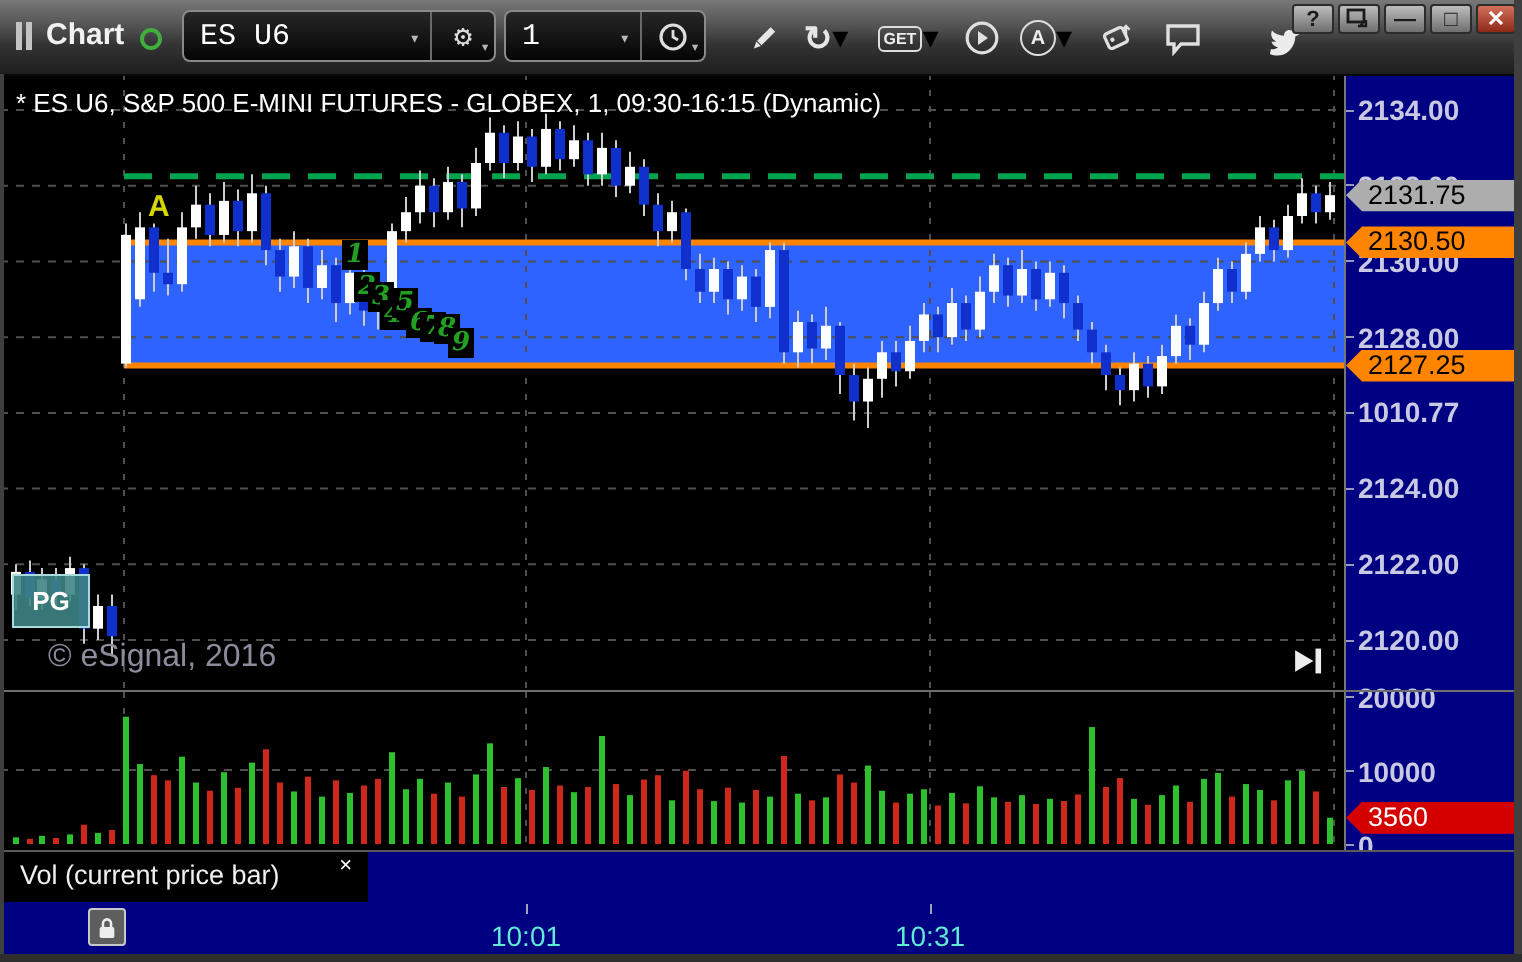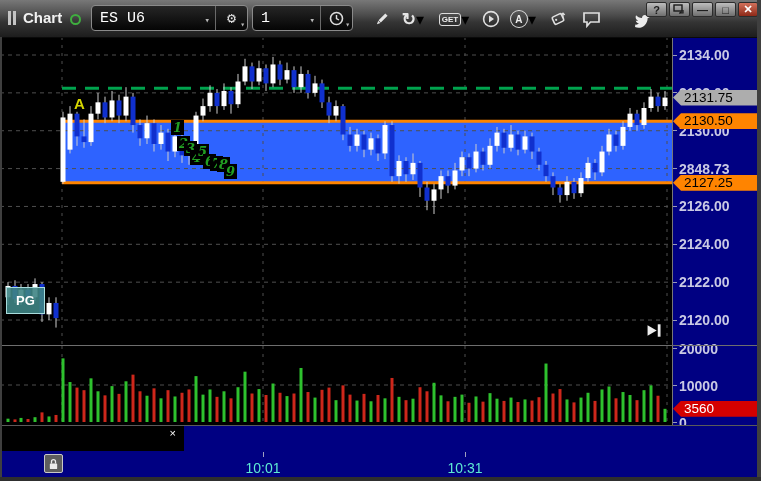--- a/index.html
+++ b/index.html
@@ -376,24 +376,26 @@
       <rect x="634.5" y="76.68299999999829" width="5" height="11.35799999999827" fill="#1030ce"></rect>
       <line x1="644" y1="65.325" x2="644" y2="91.82700000000172" stroke="#cccccc" stroke-width="1"></line>
       <rect x="641.5" y="71.00400000000344" width="5" height="17.036999999993114" fill="#ffffff"></rect>
       <line x1="651" y1="52.074000000003444" x2="651" y2="74.78999999999999" stroke="#cccccc" stroke-width="1"></line>
       <rect x="648.5" y="59.645999999996555" width="5" height="11.35800000000689" fill="#ffffff"></rect>
       <line x1="658" y1="55.86" x2="658" y2="74.78999999999999" stroke="#cccccc" stroke-width="1"></line>
       <rect x="655.5" y="59.645999999996555" width="5" height="9.464999999999996" fill="#1030ce"></rect>
       <line x1="665" y1="53.96700000000172" x2="665" y2="72.89700000000173" stroke="#cccccc" stroke-width="1"></line>
       <rect x="662.5" y="60.5925" width="5" height="8.51849999999655" fill="#ffffff"></rect>
     </svg>
+  <div class="chart-title">* ES U6, S&amp;P 500 E-MINI FUTURES - GLOBEX, 1, 09:30-16:15 (Dynamic)</div>
   <div class="marker-a">A</div>
   <div class="pg-box">
       <span>PG</span>
     </div>
+  <div class="copyright">© eSignal, 2016</div>
   <div class="skip-end">
     <svg width="16" height="15" viewBox="0 0 14 14">
       <path d="M1 2 l8.5 5 -8.5 5 z" fill="#ededed"></path>
         <rect x="10.5" y="1.2" width="2.6" height="11.6" fill="#ededed"></rect>
     </svg>
   </div>
   <div id="signals">
       <div class="signal" style="left: 171px; top: 120px;">1</div>
       <div class="signal" style="left: 177px; top: 136px;">2</div>
       <div class="signal" style="left: 184px; top: 141px;">3</div>
@@ -511,23 +513,23 @@
     </svg>
 
   <div class="axis" id="axis">
       <div class="ax-tick" style="top: 17.5px;"></div>
       <div class="ax-label" style="top: 10px;">2134.00</div>
       <div class="ax-tick" style="top: 55.36px;"></div>
       <div class="ax-label" style="top: 47.86px;">2132.00</div>
       <div class="ax-tick" style="top: 93.22px;"></div>
       <div class="ax-label" style="top: 85.72px;">2130.00</div>
       <div class="ax-tick" style="top: 131.08px;"></div>
-      <div class="ax-label" style="top: 123.58px;">2848.73</div>
+      <div class="ax-label" style="top: 123.58px;">2128.00</div>
       <div class="ax-tick" style="top: 168.94px;"></div>
-      <div class="ax-label" style="top: 161.44px;">2126.00</div>
+      <div class="ax-label" style="top: 161.44px;">1010.77</div>
       <div class="ax-tick" style="top: 206.8px;"></div>
       <div class="ax-label" style="top: 199.3px;">2124.00</div>
       <div class="ax-tick" style="top: 244.66px;"></div>
       <div class="ax-label" style="top: 237.16px;">2122.00</div>
       <div class="ax-tick" style="top: 282.52px;"></div>
       <div class="ax-label" style="top: 275.02px;">2120.00</div>
       <div class="ax-tick" style="top: 311px;"></div>
       <div class="ax-label" style="top: 304px;">20000</div>
       <div class="ax-tick" style="top: 348px;"></div>
       <div class="ax-label" style="top: 341px;">10000</div>
@@ -535,20 +537,21 @@
       <div class="ax-label" style="top: 378px;">0</div>
       <div class="ax-tag" style="top: 52.5925px; background: rgb(173, 173, 173); color: rgb(0, 0, 0);">2131.75</div>
       <div class="ax-tag" style="top: 76.255px; background: rgb(255, 132, 0); color: rgb(0, 0, 0);">2130.50</div>
       <div class="ax-tag" style="top: 137.778px; background: rgb(255, 132, 0); color: rgb(0, 0, 0);">2127.25</div>
       <div class="ax-tag" style="top: 363.828px; background: rgb(212, 0, 0); color: rgb(255, 255, 255);">3560</div>
     </div>
 
   <div class="bottom-border"></div>
   <div class="bottom-panel">
     <div class="vol-label-box">
+      <span class="txt">Vol (current price bar)</span>
       <span class="x">×</span>
     </div>
     <div class="dyn">Dyn</div>
     <div class="lock">
       <svg width="11" height="12" viewBox="0 0 12 13">
         <rect x="2" y="6" width="8" height="6" rx="1" fill="#ededed"></rect>
         <path d="M3.8 6 v-2 a2.2 2.2 0 0 1 4.4 0 v2" fill="none" stroke="#ededed" stroke-width="1.4"></path>
       </svg>
     </div>
     <div id="time-labels">

